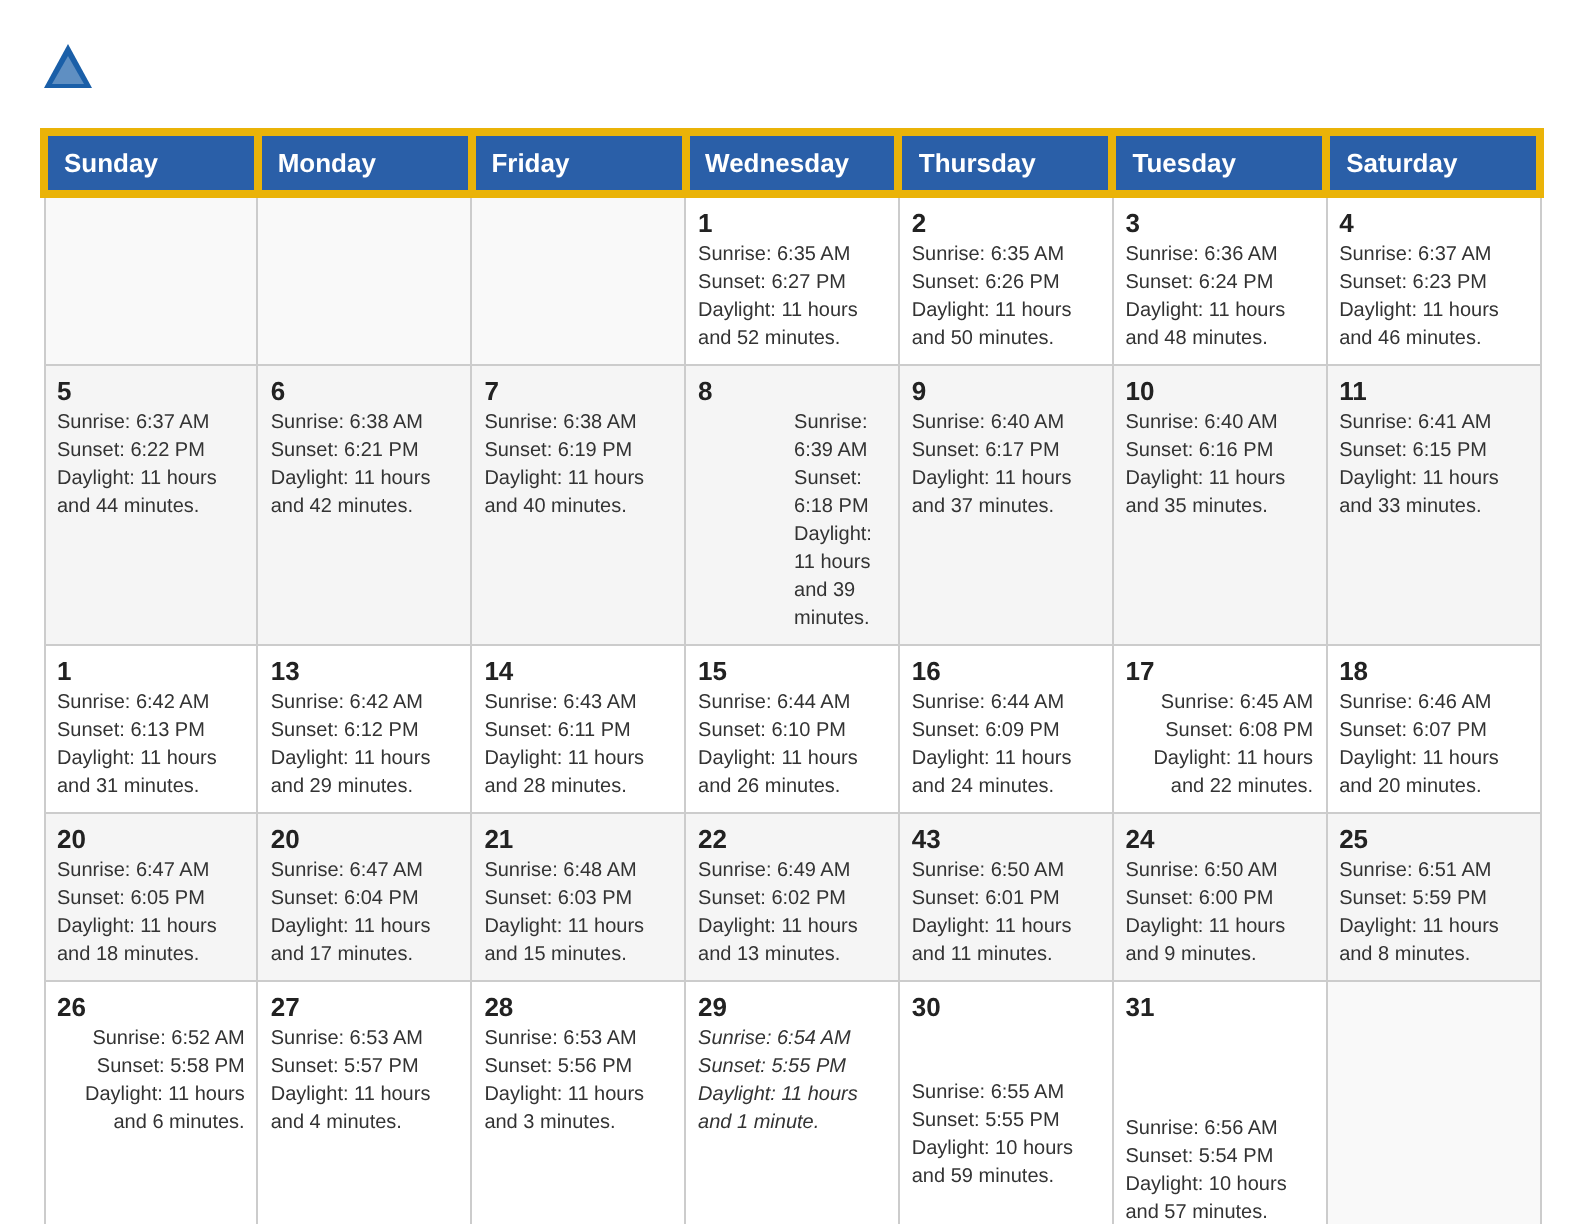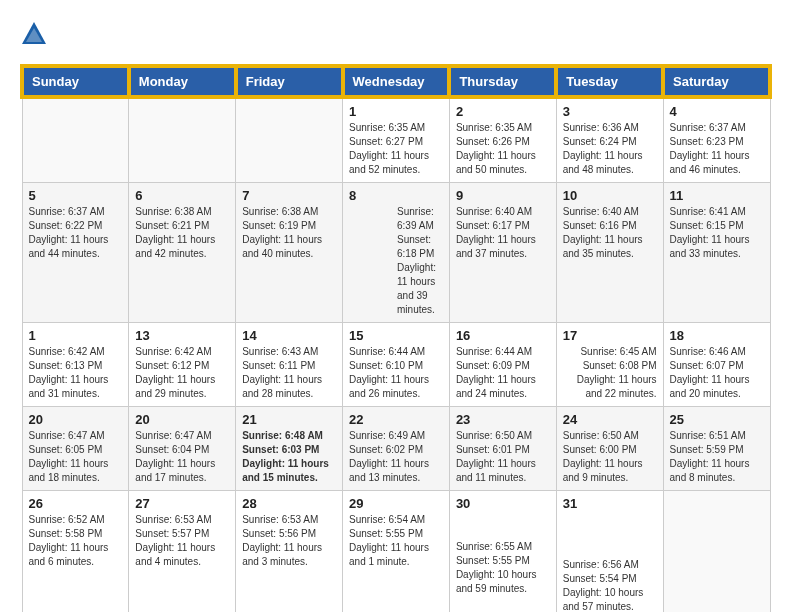--- a/index.html
+++ b/index.html
@@ -277,34 +277,34 @@
         </td>
         <td>
           <span class="day-number">20</span>
           <div class="day-info" style="white-space: pre-line;">Sunrise: 6:47 AM
 Sunset: 6:04 PM
 Daylight: 11 hours
 and 17 minutes.</div>
         </td>
         <td>
           <span class="day-number">21</span>
-          <div class="day-info" style="white-space: pre-line; font-weight: bold;">Sunrise: 6:48 AM
+          <div class="day-info" style="white-space: pre-line;">Sunrise: 6:48 AM
 Sunset: 6:03 PM
 Daylight: 11 hours
 and 15 minutes.</div>
         </td>
         <td>
           <span class="day-number">22</span>
           <div class="day-info" style="white-space: pre-line;">Sunrise: 6:49 AM
 Sunset: 6:02 PM
 Daylight: 11 hours
 and 13 minutes.</div>
         </td>
         <td>
-          <span class="day-number">23</span>
+          <span class="day-number">43</span>
           <div class="day-info" style="white-space: pre-line;">Sunrise: 6:50 AM
 Sunset: 6:01 PM
 Daylight: 11 hours
 and 11 minutes.</div>
         </td>
         <td>
           <span class="day-number">24</span>
           <div class="day-info" style="white-space: pre-line;">Sunrise: 6:50 AM
 Sunset: 6:00 PM
 Daylight: 11 hours
@@ -314,42 +314,42 @@
           <span class="day-number">25</span>
           <div class="day-info" style="white-space: pre-line;">Sunrise: 6:51 AM
 Sunset: 5:59 PM
 Daylight: 11 hours
 and 8 minutes.</div>
         </td>
       </tr>
       <tr>
         <td>
           <span class="day-number">26</span>
-          <div class="day-info" style="white-space: pre-line;">Sunrise: 6:52 AM
+          <div class="day-info" style="white-space: pre-line; text-align: right;">Sunrise: 6:52 AM
 Sunset: 5:58 PM
 Daylight: 11 hours
 and 6 minutes.</div>
         </td>
         <td>
           <span class="day-number">27</span>
           <div class="day-info" style="white-space: pre-line;">Sunrise: 6:53 AM
 Sunset: 5:57 PM
 Daylight: 11 hours
 and 4 minutes.</div>
         </td>
         <td>
           <span class="day-number">28</span>
           <div class="day-info" style="white-space: pre-line;">Sunrise: 6:53 AM
 Sunset: 5:56 PM
 Daylight: 11 hours
 and 3 minutes.</div>
         </td>
         <td>
           <span class="day-number">29</span>
-          <div class="day-info" style="white-space: pre-line;">Sunrise: 6:54 AM
+          <div class="day-info" style="white-space: pre-line; font-style: italic;">Sunrise: 6:54 AM
 Sunset: 5:55 PM
 Daylight: 11 hours
 and 1 minute.</div>
         </td>
         <td>
           <span class="day-number">30</span>
           <div class="day-info" style="white-space: pre-line; margin-top: 29px;">Sunrise: 6:55 AM
 Sunset: 5:55 PM
 Daylight: 10 hours
 and 59 minutes.</div>

